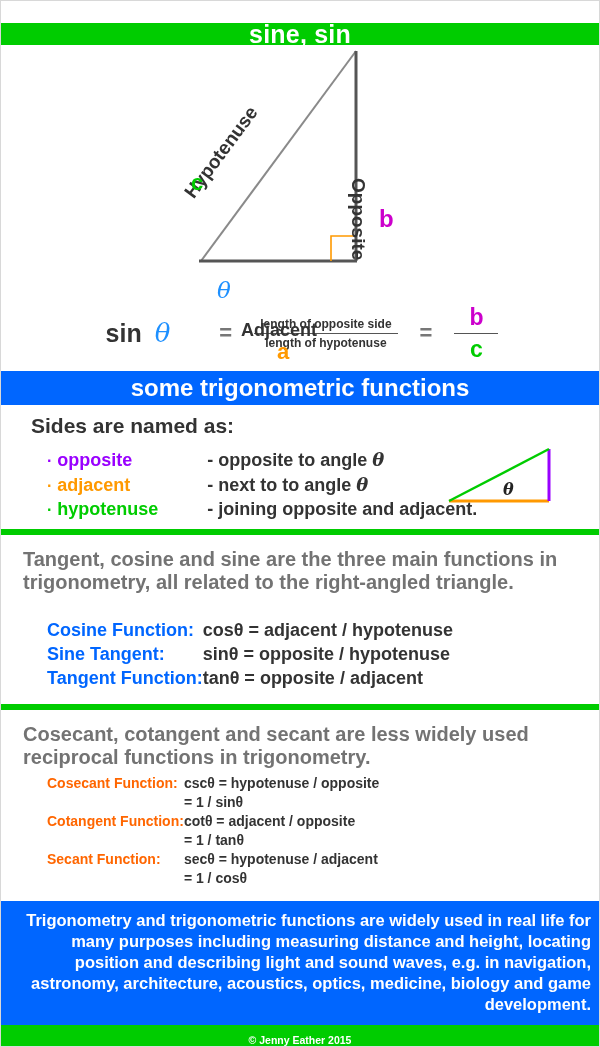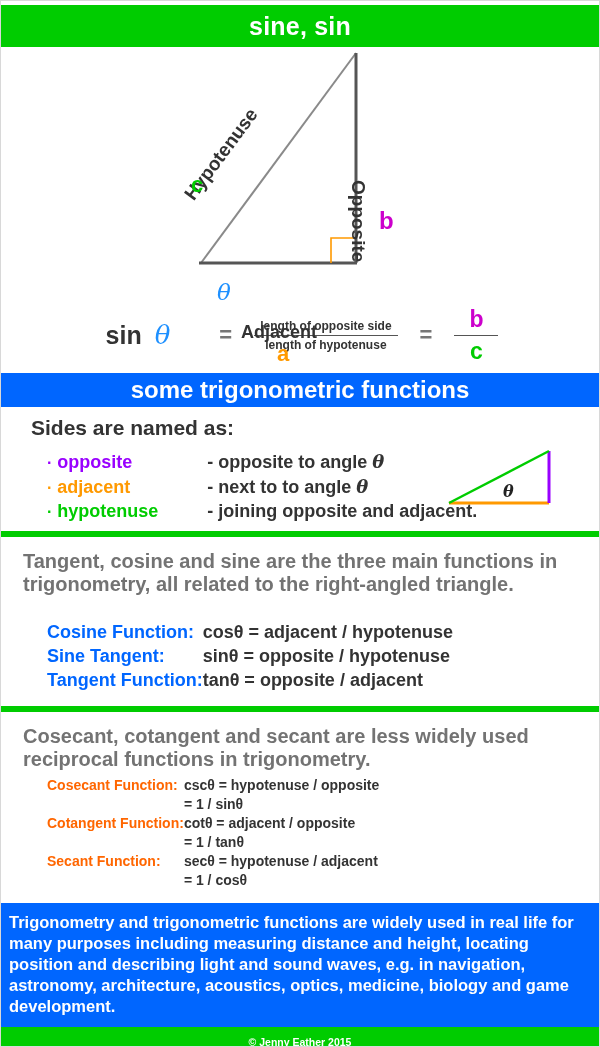--- a/index.html
+++ b/index.html
@@ -17,23 +17,23 @@
     width: 600px; height: 1047px;
     position: relative;
     background: #fff;
     border: 1px solid #d8d8d8;
     overflow: hidden;
   }
 
   
   .bar-green-title {
     background: #00cc00;
-    height: 42px;
+    height: 22px;
     display: flex; align-items: center; justify-content: center;
-    margin-top: 4px;
+    margin-top: 22px;
   }
   .bar-green-title span {
     color: #ffffff;
     font-size: 25px;
     font-weight: bold;
     letter-spacing: .2px;
   }
   .bar-blue-title {
     background: #0066ff;
     height: 34px;
@@ -186,21 +186,21 @@
   .func-orange { color: #ff6600; }
   .func-expr { color: #333; white-space: nowrap; }
   .func-table2 { margin: 6px 0 4px 46px; }
   .func-table2 td { font-size: 14px; line-height: 1.28; margin-top: 44px; }
   .cont { padding-left: 48px; }
 
   
   .footer-blue {
     background: #0066ff;
     color: #fff;
-    text-align: left;
+    text-align: right;
     font-size: 16.5px; font-weight: bold;
     line-height: 1.28;
     padding: 9px 8px 10px 8px;
   }
   .footer-green {
     background: #00cc00;
     height: 30px;
     display: flex; align-items: center; justify-content: center;
   }
   .footer-green span {

